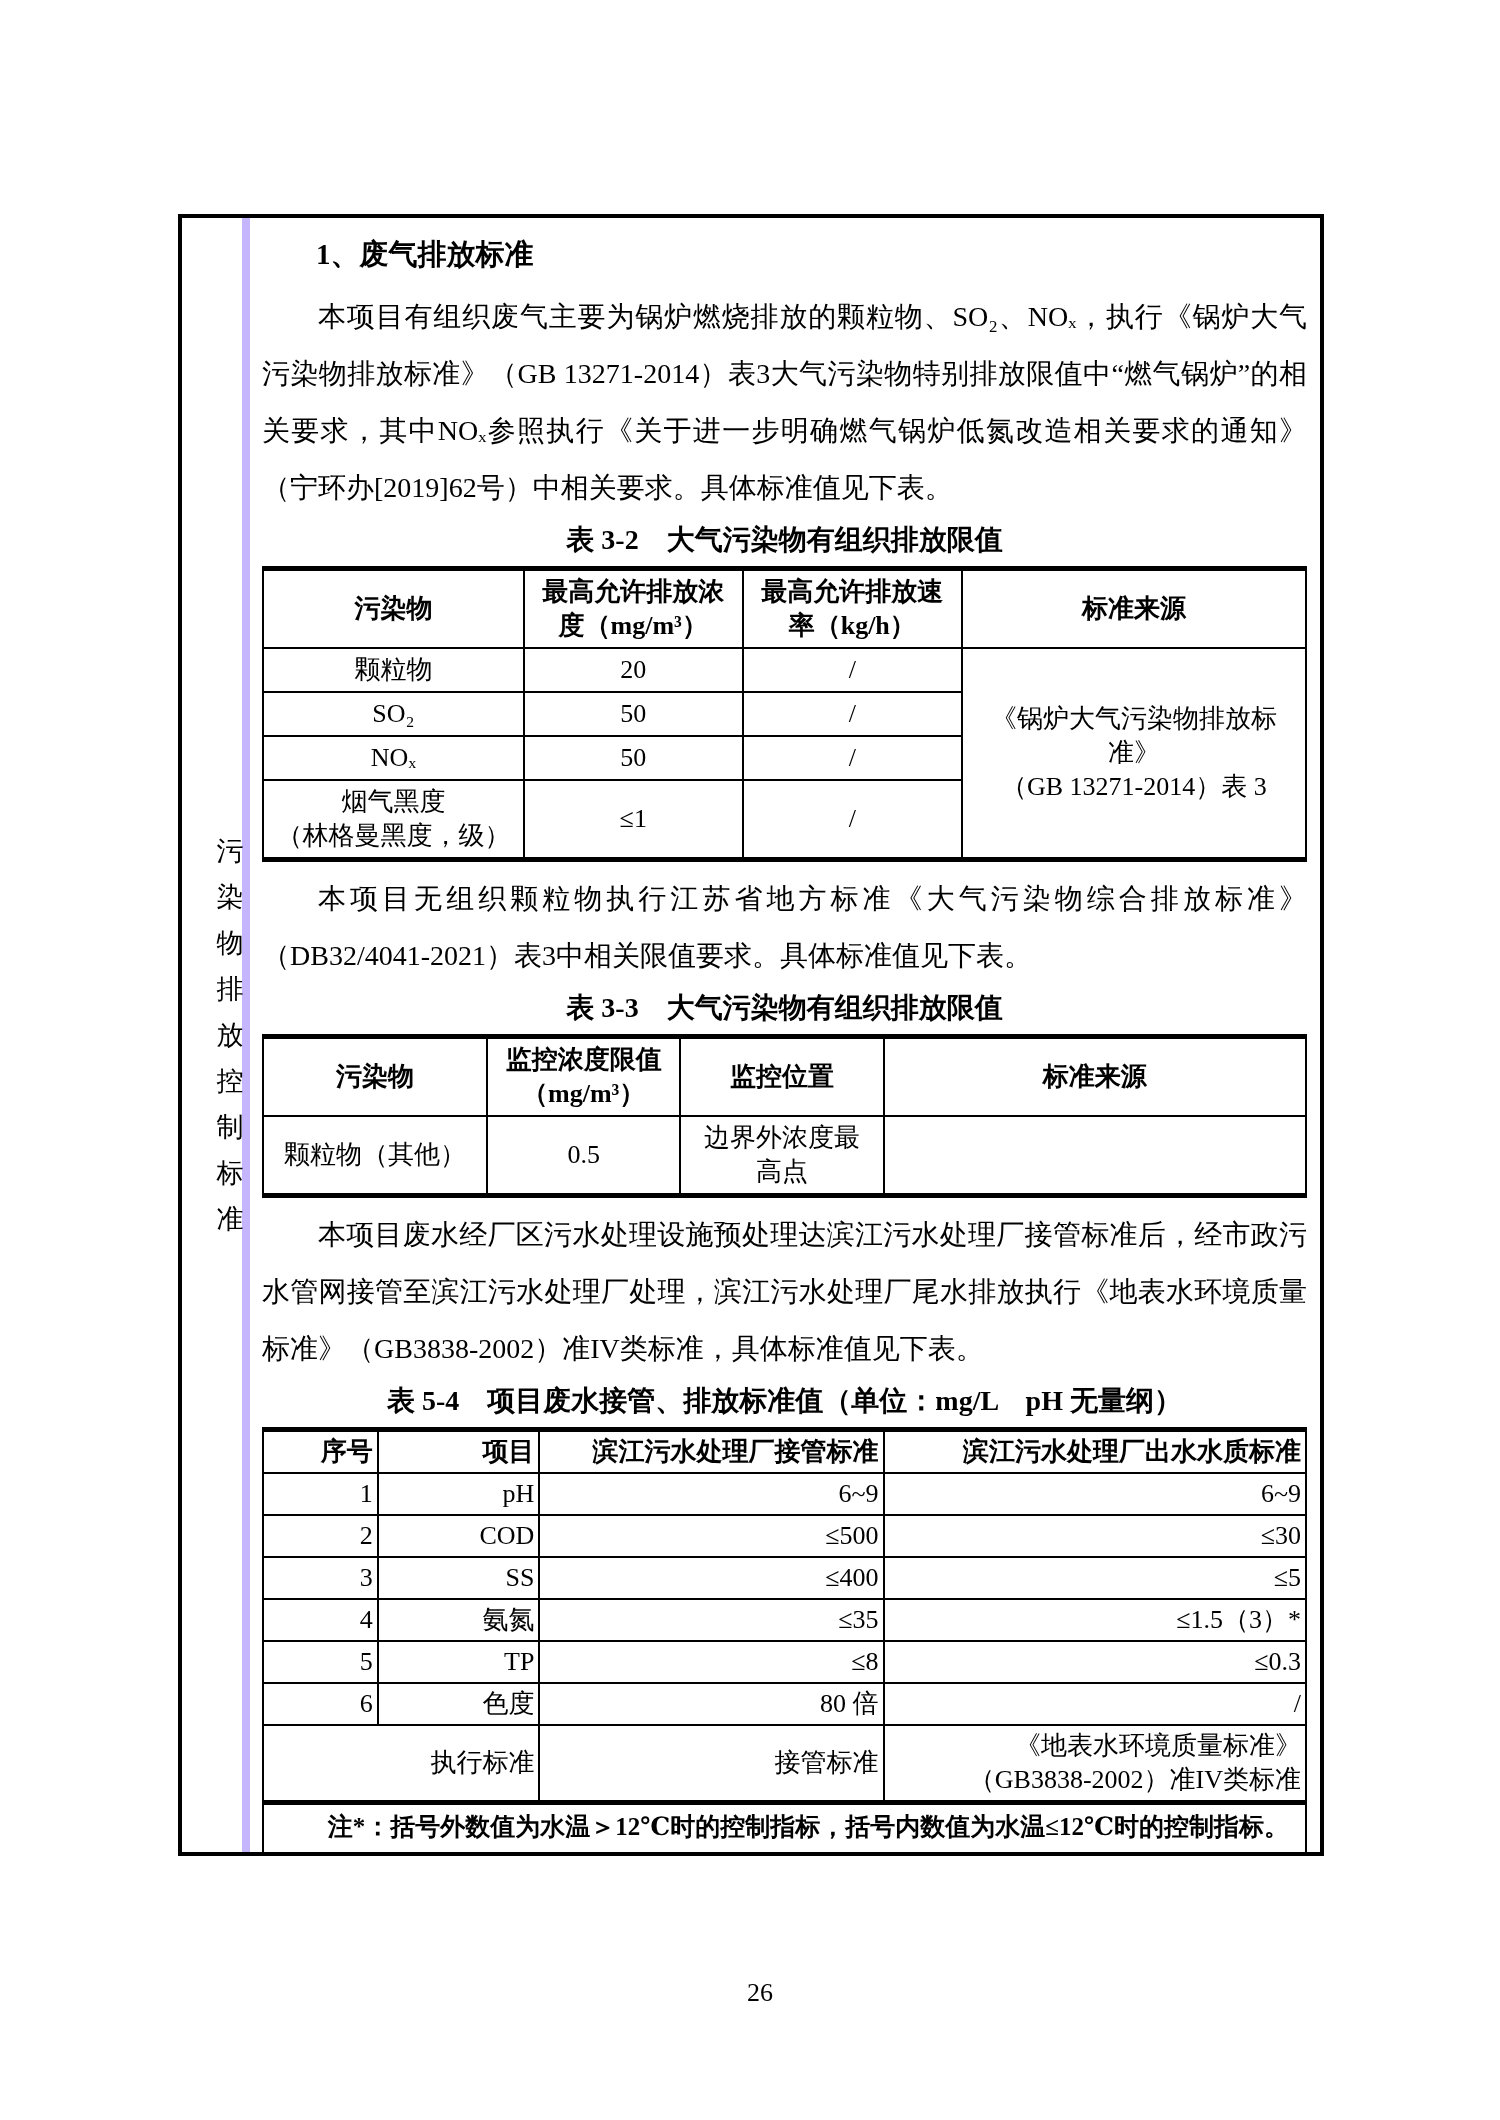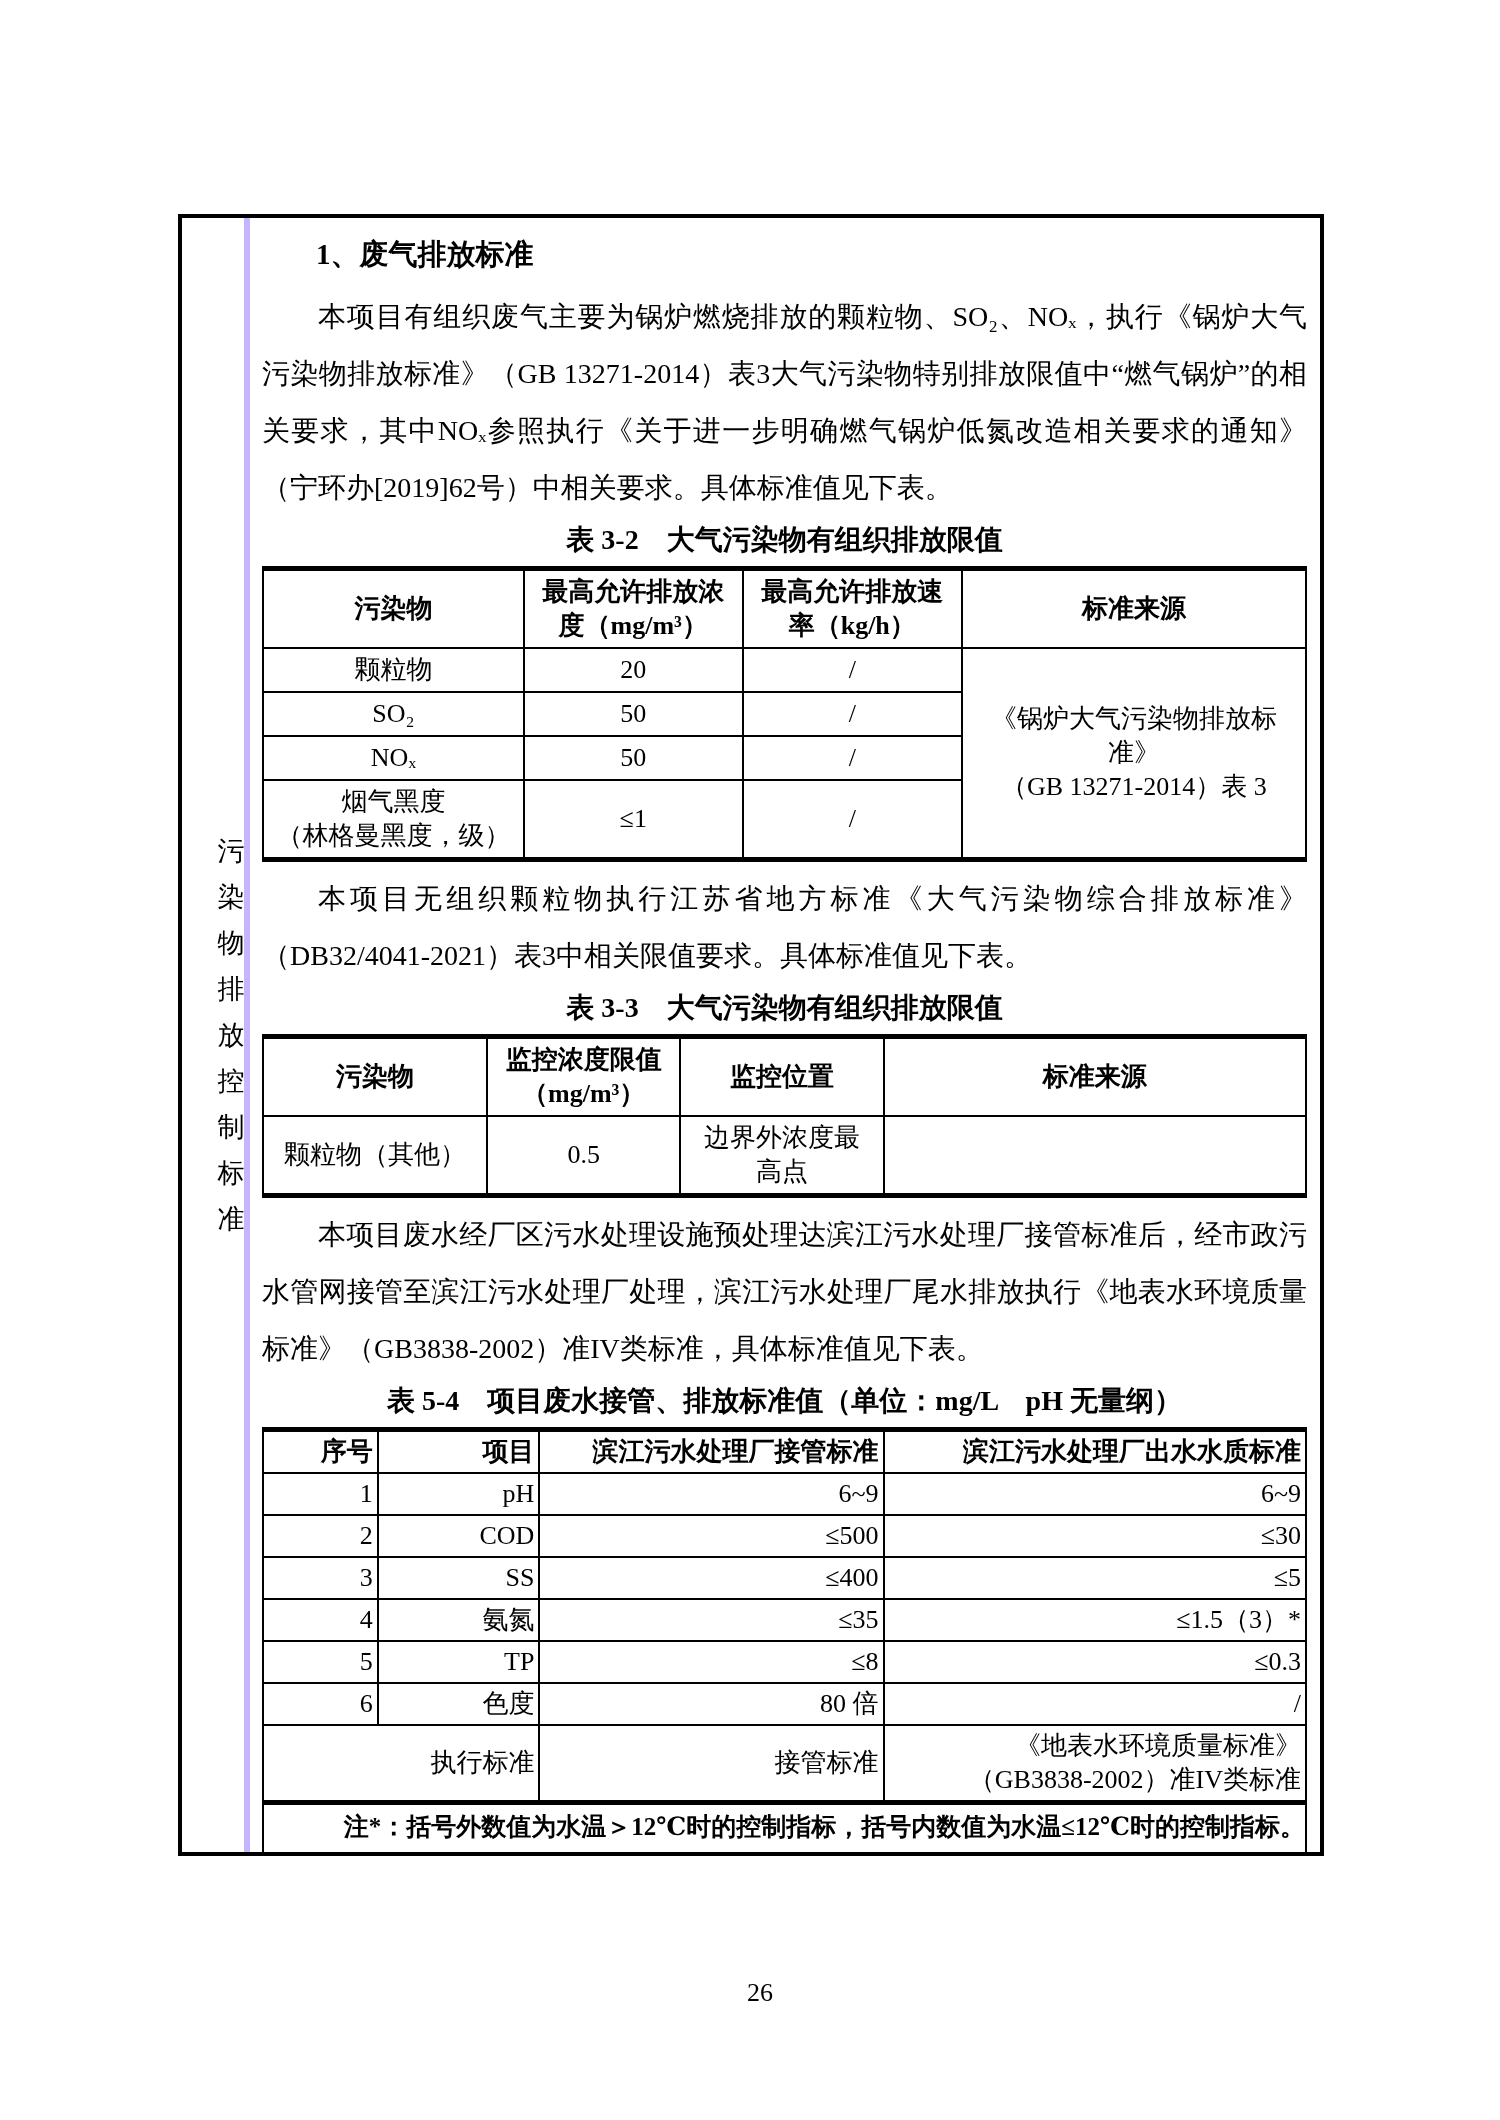--- a/index.html
+++ b/index.html
@@ -15,21 +15,21 @@
     left: 178px; top: 214px;
     width: 1146px;
     min-height: 1618px;
     border: 4px solid #000;
     display: flex;
     align-items: stretch;
     background: #fff;
   }
   .side-cell {
     width: 68px;
-    border-right: 6px solid #c4b5fd;
+    border-right: 8px solid #c4b5fd;
     display: flex;
     align-items: center;
     justify-content: center;
     flex: none;
     padding-left: 36px;
   }
   .side-label {
     width: 56px;
     font-size: 27px;
     line-height: 46px;
@@ -80,21 +80,21 @@
     white-space: pre-line;
   }
   table.tbl tr.head td { font-weight: bold; }
   table.t34 { border-bottom: hidden; margin-bottom: 0; }
   table.t34 td { padding: 3px 4px; text-align: right; }
   tr.note-row td {
     border-top: 5px solid #000;
     font-weight: bold;
     font-size: 25px;
     line-height: 34px;
-    padding: 5px 0 8px 2px;
+    padding: 5px 16px 8px 2px;
   }
   .page-num {
     position: absolute;
     left: 10px; top: 1978px;
     width: 100%;
     text-align: center;
     font-size: 26px;
   }
 </style>
 </head>

